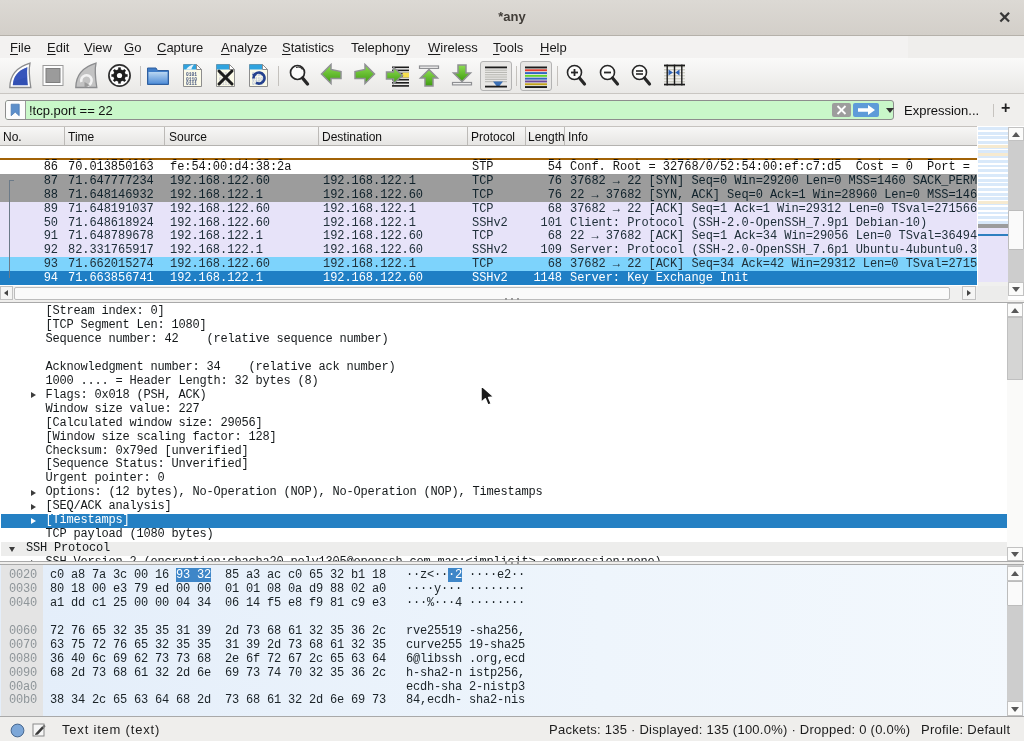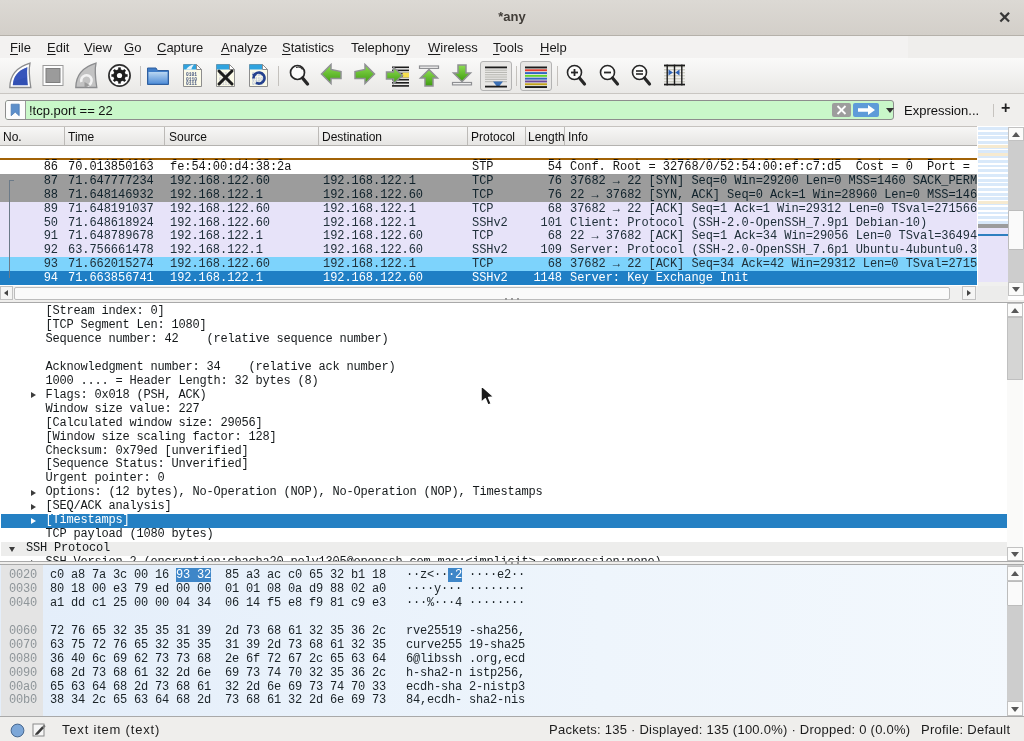--- a/index.html
+++ b/index.html
@@ -323,21 +323,21 @@
       <i class="cb" style="left:564px"></i>
 </div>
 <div class="mono">
 <div class="prow" style="top:32px;background:#a16207;color:#141414"><span class="pno">85</span><span class="pt">68.001734936</span><span class="ps">fe:54:00:d4:38:2a</span><span class="pd"></span><span class="pp">STP</span><span class="pl">54</span><span class="pi">Conf. Root = 32768/0/52:54:00:ef:c7:d5  Cost = 0  Port = 0x8001</span></div>
 <div class="prow" style="top:33.9px;background:#fff;color:#141414"><span class="pno">86</span><span class="pt">70.013850163</span><span class="ps">fe:54:00:d4:38:2a</span><span class="pd"></span><span class="pp">STP</span><span class="pl">54</span><span class="pi">Conf. Root = 32768/0/52:54:00:ef:c7:d5  Cost = 0  Port = 0x8001</span></div>
 <div class="prow" style="top:47.8px;background:#9c9c9c;color:#10222b"><span class="pno">87</span><span class="pt">71.647777234</span><span class="ps">192.168.122.60</span><span class="pd">192.168.122.1</span><span class="pp">TCP</span><span class="pl">76</span><span class="pi">37682 → 22 [SYN] Seq=0 Win=29200 Len=0 MSS=1460 SACK_PERM=1 TSval=2715662704 TSecr=0 WS=128</span></div>
 <div class="prow" style="top:61.7px;background:#9c9c9c;color:#10222b"><span class="pno">88</span><span class="pt">71.648146932</span><span class="ps">192.168.122.1</span><span class="pd">192.168.122.60</span><span class="pp">TCP</span><span class="pl">76</span><span class="pi">22 → 37682 [SYN, ACK] Seq=0 Ack=1 Win=28960 Len=0 MSS=1460 SACK_PERM=1 TSval=3649470932 TSecr=2715662704 WS=128</span></div>
 <div class="prow" style="top:75.6px;background:#e7e3f9;color:#20303a"><span class="pno">89</span><span class="pt">71.648191037</span><span class="ps">192.168.122.60</span><span class="pd">192.168.122.1</span><span class="pp">TCP</span><span class="pl">68</span><span class="pi">37682 → 22 [ACK] Seq=1 Ack=1 Win=29312 Len=0 TSval=2715662704 TSecr=3649470932</span></div>
 <div class="prow" style="top:89.5px;background:#e7e3f9;color:#20303a"><span class="pno">50</span><span class="pt">71.648618924</span><span class="ps">192.168.122.60</span><span class="pd">192.168.122.1</span><span class="pp">SSHv2</span><span class="pl">101</span><span class="pi">Client: Protocol (SSH-2.0-OpenSSH_7.9p1 Debian-10)</span></div>
 <div class="prow" style="top:103.4px;background:#e7e3f9;color:#20303a"><span class="pno">91</span><span class="pt">71.648789678</span><span class="ps">192.168.122.1</span><span class="pd">192.168.122.60</span><span class="pp">TCP</span><span class="pl">68</span><span class="pi">22 → 37682 [ACK] Seq=1 Ack=34 Win=29056 Len=0 TSval=3649470935 TSecr=2715662717</span></div>
-<div class="prow" style="top:117.3px;background:#e7e3f9;color:#20303a"><span class="pno">92</span><span class="pt">63.756661478</span><span class="ps">192.168.122.1</span><span class="pd">192.168.122.60</span><span class="pp">SSHv2</span><span class="pl">109</span><span class="pi">Server: Protocol (SSH-2.0-OpenSSH_7.6p1 Ubuntu-4ubuntu0.3)</span></div>
+<div class="prow" style="top:117.3px;background:#e7e3f9;color:#20303a"><span class="pno">92</span><span class="pt">82.331765917</span><span class="ps">192.168.122.1</span><span class="pd">192.168.122.60</span><span class="pp">SSHv2</span><span class="pl">109</span><span class="pi">Server: Protocol (SSH-2.0-OpenSSH_7.6p1 Ubuntu-4ubuntu0.3)</span></div>
 <div class="prow" style="top:131.2px;background:#7dd3fc;color:#20303a"><span class="pno">93</span><span class="pt">71.662015274</span><span class="ps">192.168.122.60</span><span class="pd">192.168.122.1</span><span class="pp">TCP</span><span class="pl">68</span><span class="pi">37682 → 22 [ACK] Seq=34 Ack=42 Win=29312 Len=0 TSval=2715662717 TSecr=3649470935</span></div>
 <div class="prow" style="top:145.1px;background:#1f7fc5;color:#fff"><span class="pno">94</span><span class="pt">71.663856741</span><span class="ps">192.168.122.1</span><span class="pd">192.168.122.60</span><span class="pp">SSHv2</span><span class="pl">1148</span><span class="pi">Server: Key Exchange Init</span></div>
 </div>
 <div style="position:absolute;left:9px;top:54px;width:1px;height:98px;background:#6b7a88"></div>
 <div style="position:absolute;left:9px;top:54px;width:5px;height:1px;background:#6b7a88"></div>
 <div id="map">
 <div style="position:absolute;left:0;top:0;width:30px;height:97px;background:repeating-linear-gradient(180deg,#d9e9fa 0px,#d9e9fa 2.9px,#ffffff 2.9px,#ffffff 4.7px)"></div>
 <div style="position:absolute;left:0;top:18px;width:30px;height:3px;background:#f6ead0"></div>
 <div style="position:absolute;left:0;top:25.5px;width:30px;height:3px;background:#f6ead0"></div>
 <div style="position:absolute;left:0;top:74px;width:30px;height:3px;background:#f6ead0"></div>
@@ -397,21 +397,21 @@
 <div class="abs" id="hex">
     <div id="hexoff"></div>
     <div class="mono">
 <div class="hrow" style="top:3.3px"><span class="hoff">0020</span><span class="hhex">c0 a8 7a 3c 00 16 <span class="hl">93 32</span>  85 a3 ac c0 65 32 b1 18</span><span class="hasc">··z&lt;··<span class="hl">·2</span> ····e2··</span></div>
 <div class="hrow" style="top:17.2px"><span class="hoff">0030</span><span class="hhex">80 18 00 e3 79 ed 00 00  01 01 08 0a d9 88 02 a0</span><span class="hasc">····y··· ········</span></div>
 <div class="hrow" style="top:31.1px"><span class="hoff">0040</span><span class="hhex">a1 dd c1 25 00 00 04 34  06 14 f5 e8 f9 81 c9 e3</span><span class="hasc">···%···4 ········</span></div>
 <div class="hrow" style="top:58.9px"><span class="hoff">0060</span><span class="hhex">72 76 65 32 35 35 31 39  2d 73 68 61 32 35 36 2c</span><span class="hasc">rve25519 -sha256,</span></div>
 <div class="hrow" style="top:72.8px"><span class="hoff">0070</span><span class="hhex">63 75 72 76 65 32 35 35  31 39 2d 73 68 61 32 35</span><span class="hasc">curve255 19-sha25</span></div>
 <div class="hrow" style="top:86.7px"><span class="hoff">0080</span><span class="hhex">36 40 6c 69 62 73 73 68  2e 6f 72 67 2c 65 63 64</span><span class="hasc">6@libssh .org,ecd</span></div>
 <div class="hrow" style="top:100.6px"><span class="hoff">0090</span><span class="hhex">68 2d 73 68 61 32 2d 6e  69 73 74 70 32 35 36 2c</span><span class="hasc">h-sha2-n istp256,</span></div>
-<div class="hrow" style="top:114.5px"><span class="hoff">00a0</span><span class="hhex">65 63 64 68 2d 73 68 61  32 2d 6e 69 73 74 70 33</span><span class="hasc">ecdh-sha 2-nistp3</span></div>
+<div class="hrow" style="top:114.5px"><span class="hoff">00a0</span><span class="hasc">ecdh-sha 2-nistp3</span></div>
 <div class="hrow" style="top:128.4px"><span class="hoff">00b0</span><span class="hhex">38 34 2c 65 63 64 68 2d  73 68 61 32 2d 6e 69 73</span><span class="hasc">84,ecdh- sha2-nis</span></div>
 </div>
 <div class="sb" style="left:1007px;top:0;width:16px;height:151px;background:#cdcdcd"></div>
 <div class="sbtn" style="left:1007px;top:1px;width:16px;height:15px"></div>
 <div class="arr" style="left:1011px;top:6px;border-left:4px solid transparent;border-right:4px solid transparent;border-bottom:5px solid #585858"></div>
 <div class="thumbw" style="left:1007px;top:16px;width:16px;height:25px"></div>
 <div class="sbtn" style="left:1007px;top:136px;width:16px;height:15px"></div>
 <div class="arr" style="left:1011px;top:142px;border-left:4px solid transparent;border-right:4px solid transparent;border-top:5px solid #585858"></div>
 </div>
 <div class="abs" id="status">

